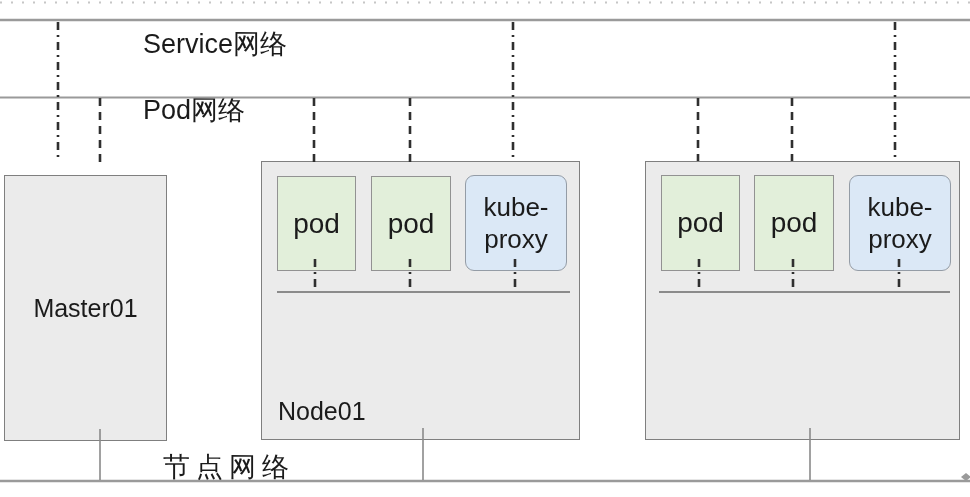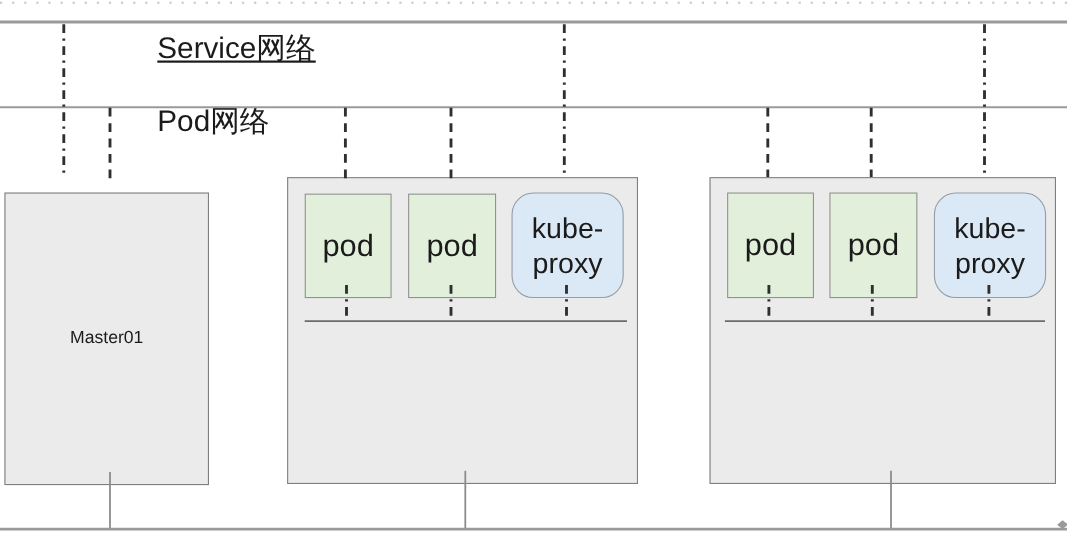--- a/index.html
+++ b/index.html
@@ -20,38 +20,38 @@
   }
   .cjk-spaced { letter-spacing: 6px; }
   .box {
     position: absolute;
     background: var(--box-fill, #ebebeb);
     border: 1.5px solid var(--box-border, #7f7f7f);
     box-sizing: border-box;
     margin-top: 12px;
   }
   .master {
-    left: 4px; top: 163px; width: 186px; height: 266px;
+    left: 4px; top: 163px; width: 163px; height: 266px;
     display: flex; align-items: center; justify-content: center;
-    font-size: 16px;
+    font-size: 25px;
   }
   .node { }
   .pod {
     position: absolute;
     background: var(--pod-fill, #e2efda);
     border: 1.3px solid var(--pod-border, #929292);
     box-sizing: border-box;
     display: flex; align-items: center; justify-content: center;
     font-size: 28px;
   }
   .kube {
     position: absolute;
     background: var(--kube-fill, #dbe8f6);
     border: 1.3px solid var(--kube-border, #949ca6);
-    border-radius: 20px;
+    border-radius: 9px;
     box-sizing: border-box;
     display: flex; flex-direction: column; align-items: center; justify-content: center;
     font-size: 26px;
     line-height: 1.25;
   }
   .node-label {
     position: absolute;
     left: 16px; bottom: 13px;
     font-size: 25px;
   }
@@ -66,38 +66,40 @@
   .dashed   { stroke: #2f2f2f; stroke-width: 2.6; stroke-dasharray: 8 6; }
   .dashdot  { stroke: #2f2f2f; stroke-width: 2.6; stroke-dasharray: 8 5 2 5; }
   .bridge   { stroke: #6b6b6b; stroke-width: 1.6; }
   .sline    { stroke: #8a8a8a; stroke-width: 1.6; }
 </style>
 </head>
 <body>
 
 <div class="stage">
 
-  <div class="net-label" style="left:143px; top:26px;text-decoration:underline;">Service网络</div>
+  <div class="net-label" style="left:143px; top:26px;">Service网络</div>
   <div class="net-label" style="left:143px; top:92px;">Pod网络</div>
+  <div class="net-label cjk-spaced" style="left:163px; top:449px;">节点网络</div>
 
   <div class="box master">
     <span>Master01</span>
   </div>
 
   <div class="box node" style="left:261px; top:149px; width:319px; height:279px;">
     <div class="pod" style="left:15px; top:14px; width:79px; height:95px;">
       <span>pod</span>
     </div>
     <div class="pod" style="left:109px; top:14px; width:80px; height:95px;">
       <span>pod</span>
     </div>
     <div class="kube" style="left:203px; top:13px; width:102px; height:96px;">
       <span>kube-</span>
       <span>proxy</span>
     </div>
+    <div class="node-label">Node01</div>
   </div>
 
   <div class="box node" style="left:645px; top:149px; width:315px; height:279px;">
     <div class="pod" style="left:15px; top:13px; width:79px; height:96px;">
       <span>pod</span>
     </div>
     <div class="pod" style="left:108px; top:13px; width:80px; height:96px;">
       <span>pod</span>
     </div>
     <div class="kube" style="left:203px; top:13px; width:102px; height:96px;">

